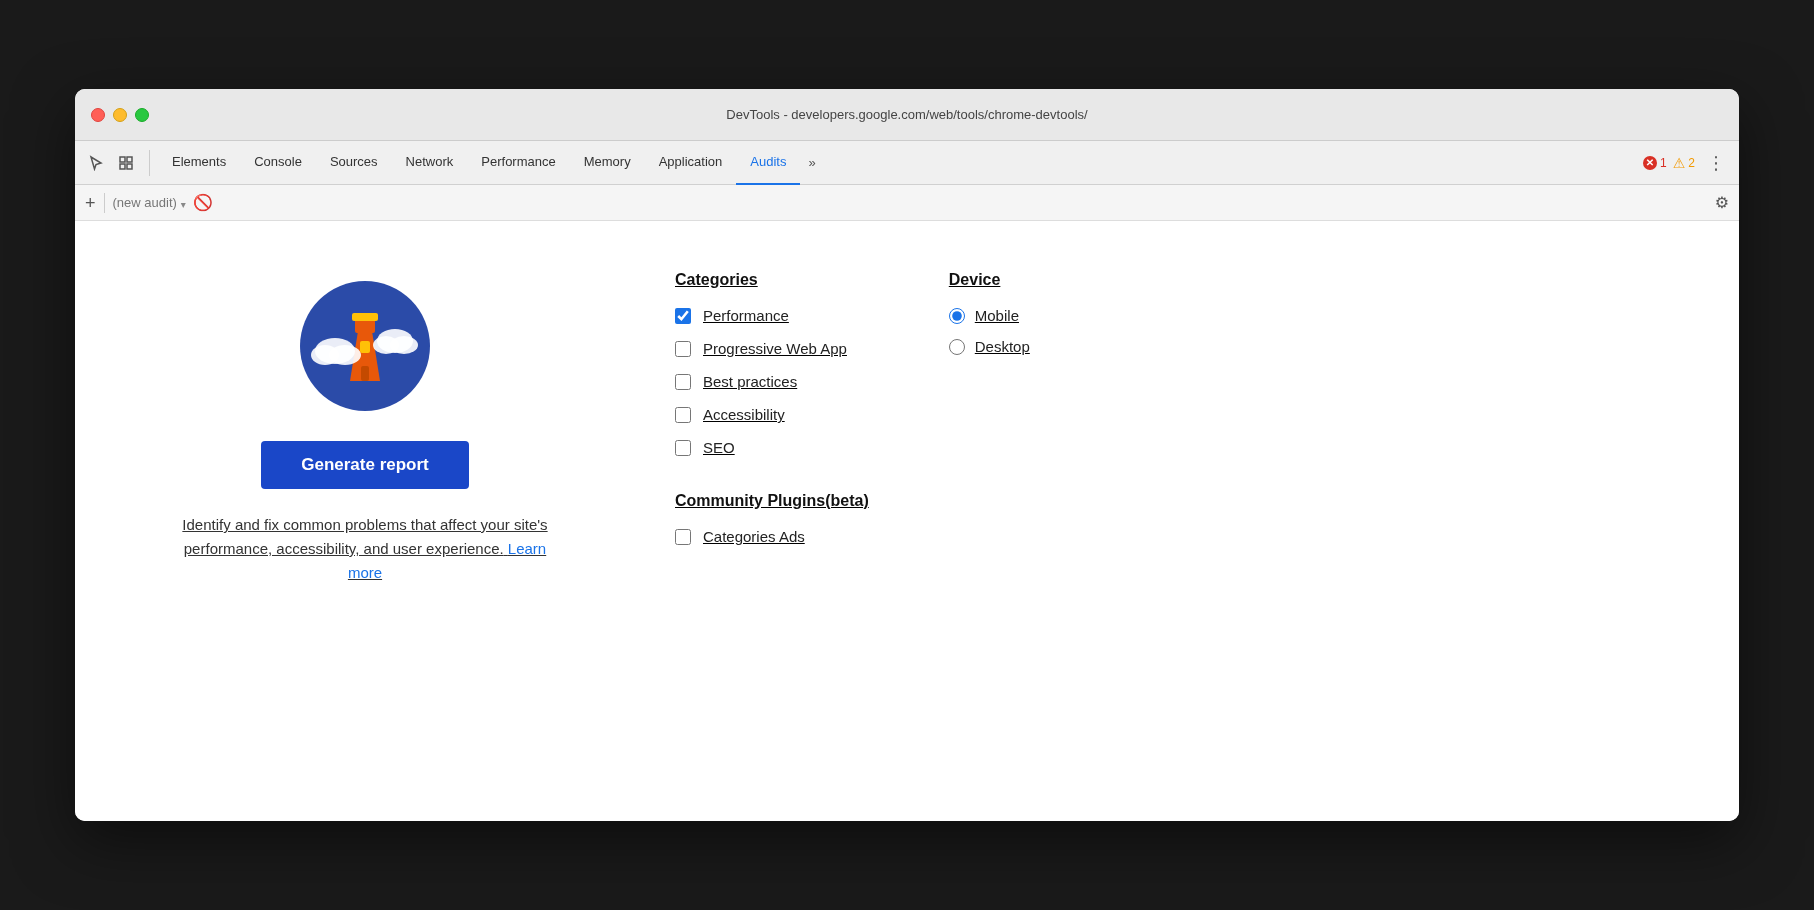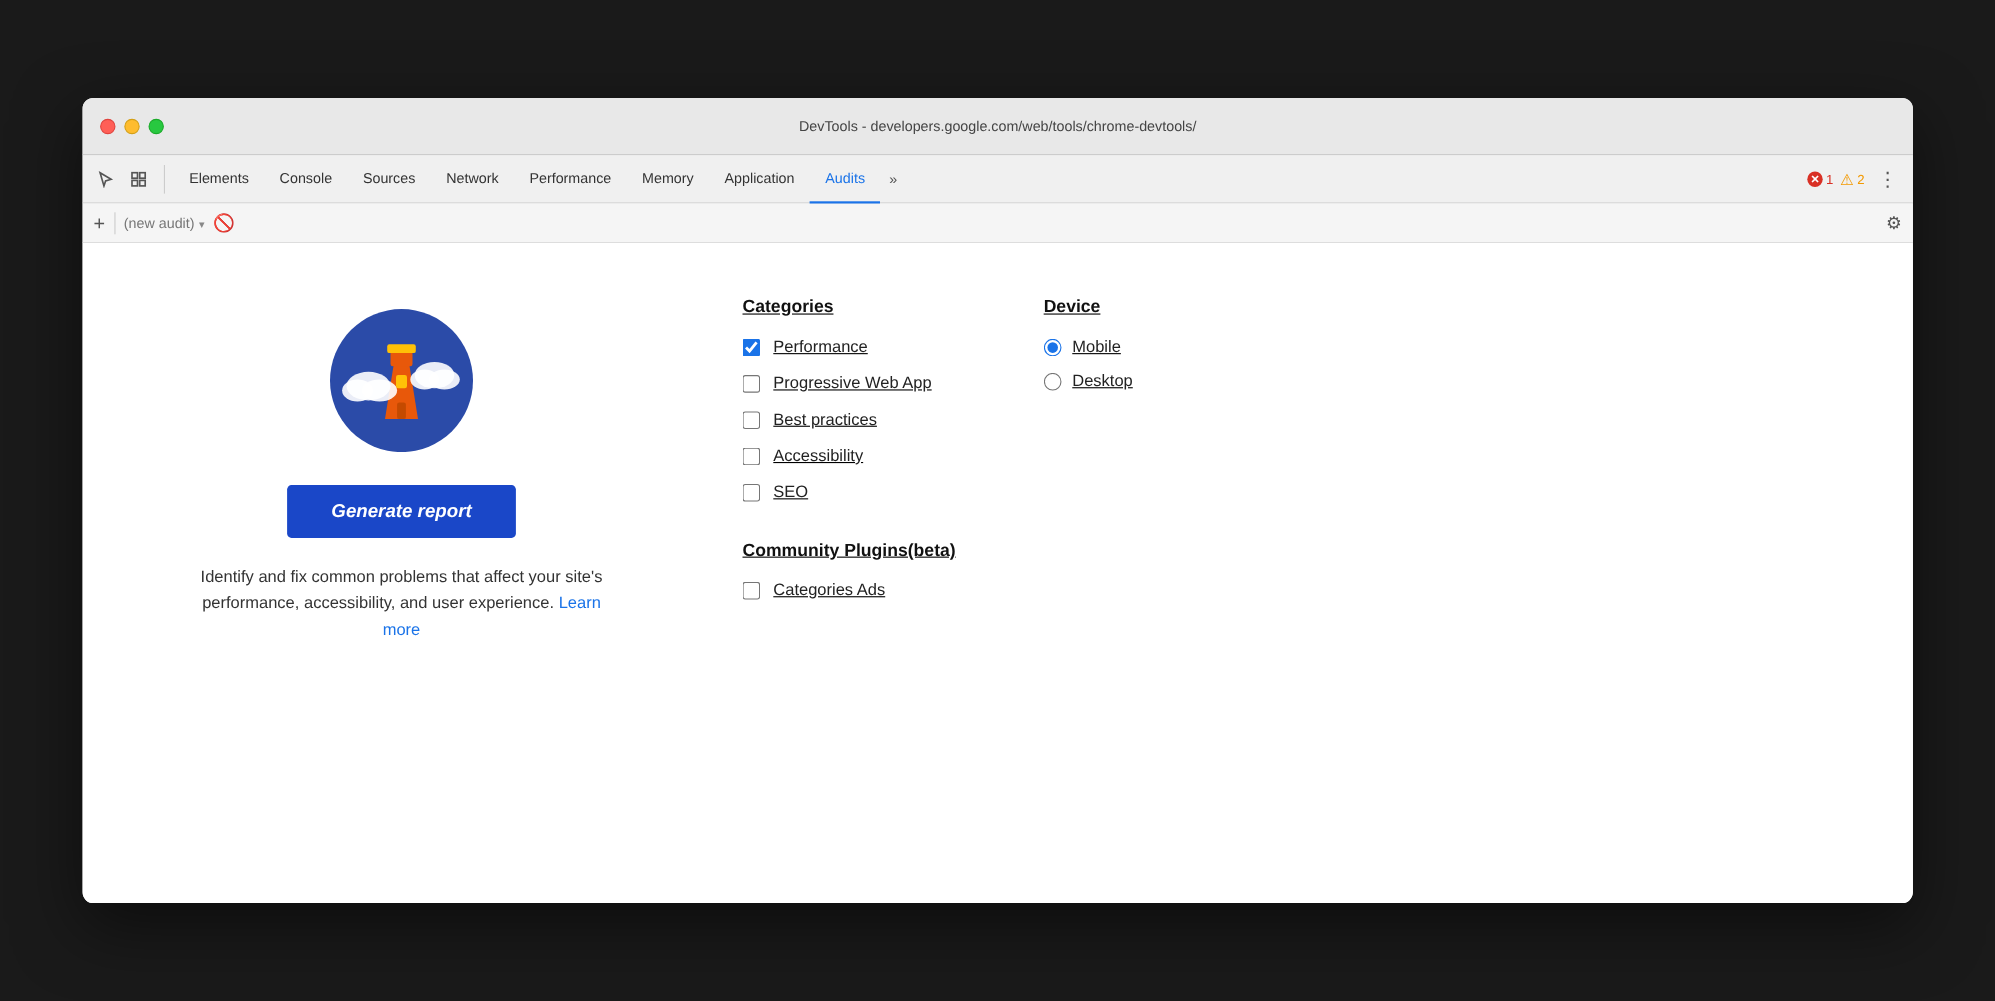--- a/index.html
+++ b/index.html
@@ -214,29 +214,29 @@
       background: #1a47c8;
       color: white;
       border: none;
       border-radius: 4px;
       padding: 14px 40px;
       font-size: 17px;
       font-weight: 700;
       cursor: pointer;
       margin-bottom: 24px;
       white-space: nowrap;
-      font-style: italic;
     }
 
     .description-text {
       text-align: center;
       font-size: 15px;
       color: #333;
       line-height: 1.6;
       max-width: 380px;
+      text-decoration: underline;
     }
     .learn-more-link {
       color: #1a73e8;
       text-decoration: none;
     }
 
     
     .right-panel {
       display: flex;
       gap: 80px;

